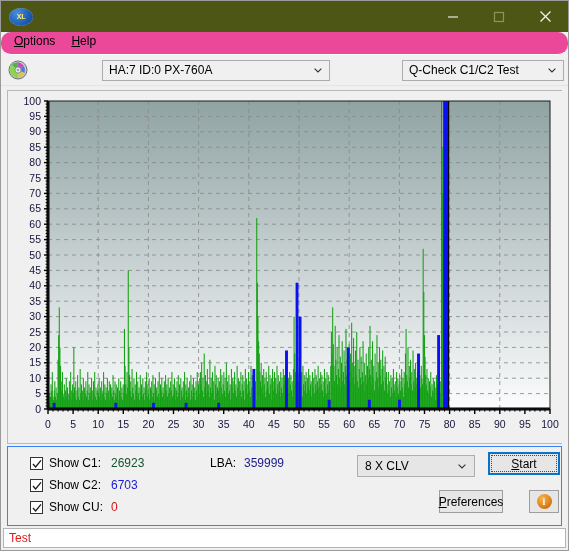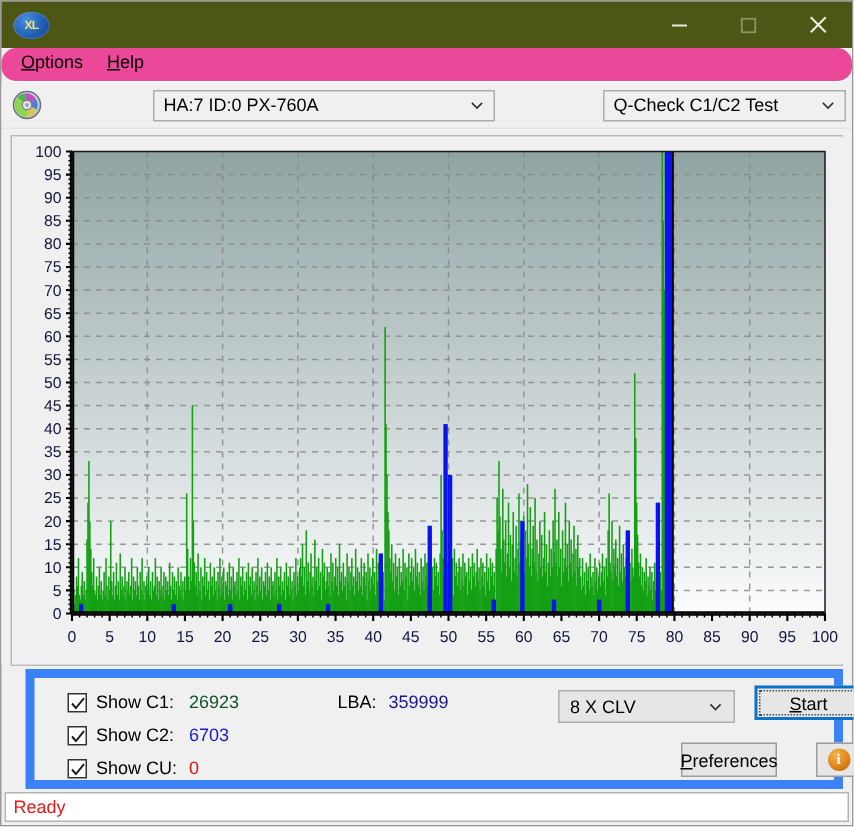--- a/index.html
+++ b/index.html
@@ -23,21 +23,21 @@
     background:#4d5615;
     display:flex;align-items:center;
     position:relative;
   }
   .title-icon{
     width:24px;height:18px;margin-left:8px;margin-right:8px;
     border-radius:50%;
     background:radial-gradient(circle at 35% 30%,#4a8fe0 0%,#1f5fb5 55%,#123f80 100%);
     display:flex;align-items:center;justify-content:center;
     font-size:8px;font-weight:bold;color:#f4e27a;
-    font-family:Liberation Sans, sans-serif;
+    font-family:Liberation Mono, monospace;
     letter-spacing:-0.5px;
     box-shadow:inset 0 0 1px rgba(255,255,255,.6);
   }
   .title-text{
     color:#ffffff;font-size:13.5px;letter-spacing:.1px;
     white-space:nowrap;
   }
   .wincontrols{position:absolute;right:0;top:0;height:31px;display:flex;}
   .wbtn{
     width:46px;height:31px;display:flex;align-items:center;justify-content:center;
@@ -97,22 +97,22 @@
     background:#f0f0f0;
     border:1px solid #b9b9b9;
     box-sizing:border-box;
     position:relative;
   }
   .chart-frame svg{display:block;}
 
   
   .ctrl-panel{
     flex:1 1 auto;
-    margin:2px 6px 0 16px;
-    border:6px solid #3b82f6;
+    margin:2px 6px 0 6px;
+    border:1px solid #3b82f6;
     background:#f0f0f0;
     position:relative;
     box-sizing:border-box;
   }
   .stats-col{
     position:absolute;left:22px;top:9px;
     display:flex;flex-direction:column;gap:8px;
   }
   .stat-row{display:flex;align-items:center;font-size:12px;color:#000;}
   .chk{
@@ -1255,16 +1255,16 @@
     <div class="pref-btn">
       <span><u>P</u><span>references</span></span>
     </div>
 
     <div class="info-btn">
       <div class="info-circle">i</div>
     </div>
   </div>
 
   <div class="statusbar">
-    <span class="status-text">Ready</span>
+    <span class="status-text">Test</span>
   </div>
 
 </div>
 
 </body></html>

